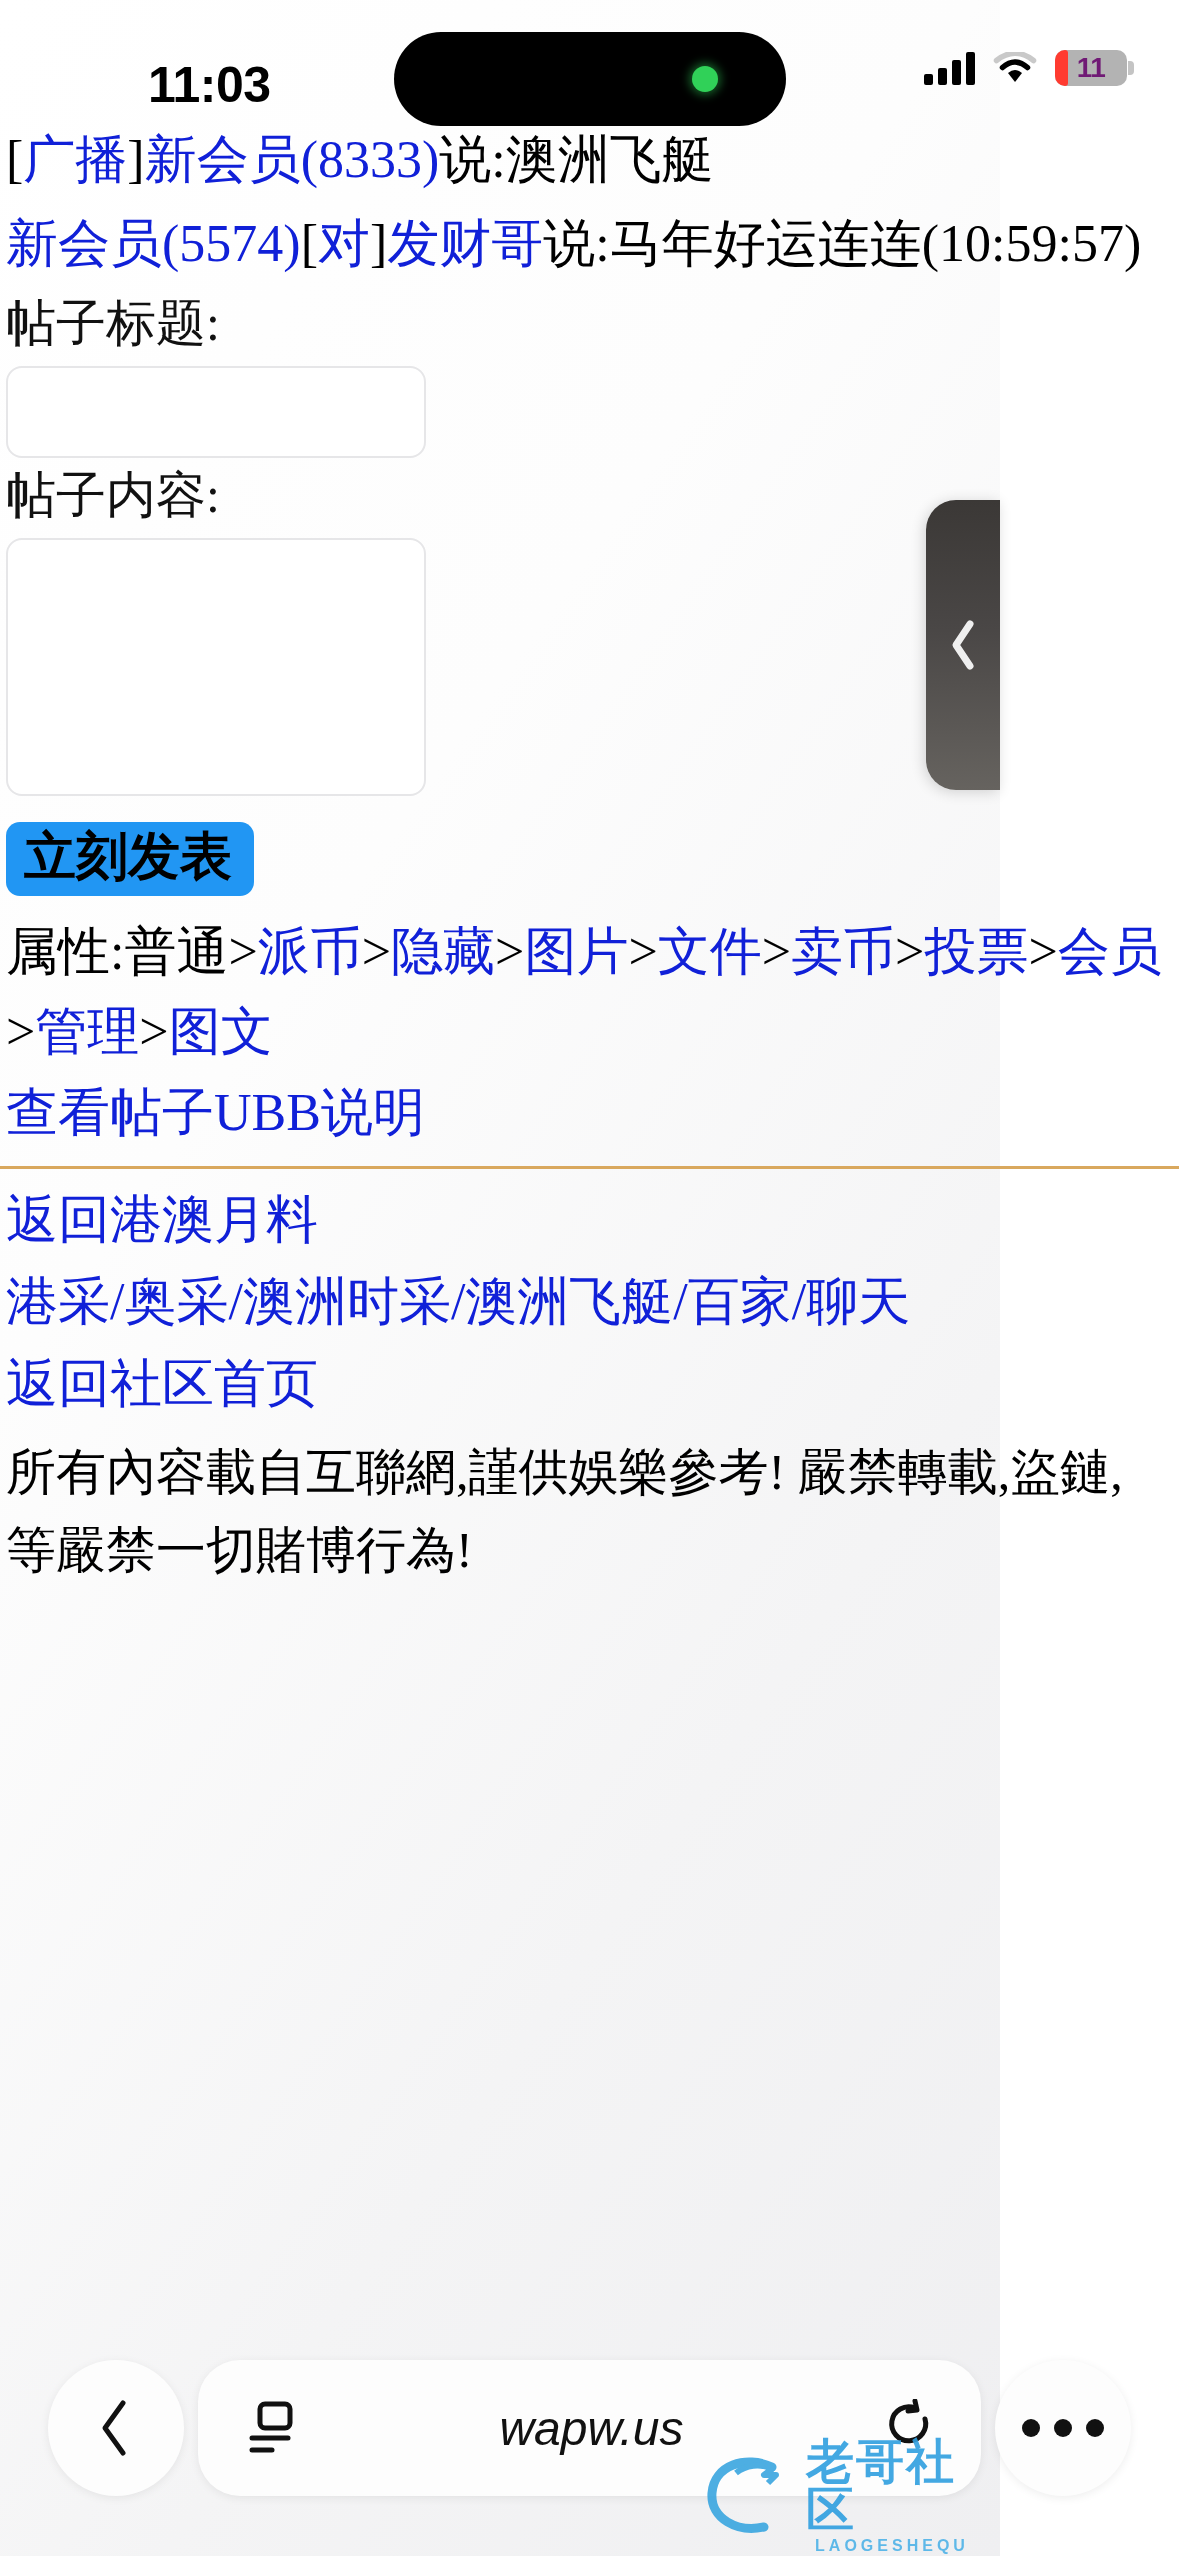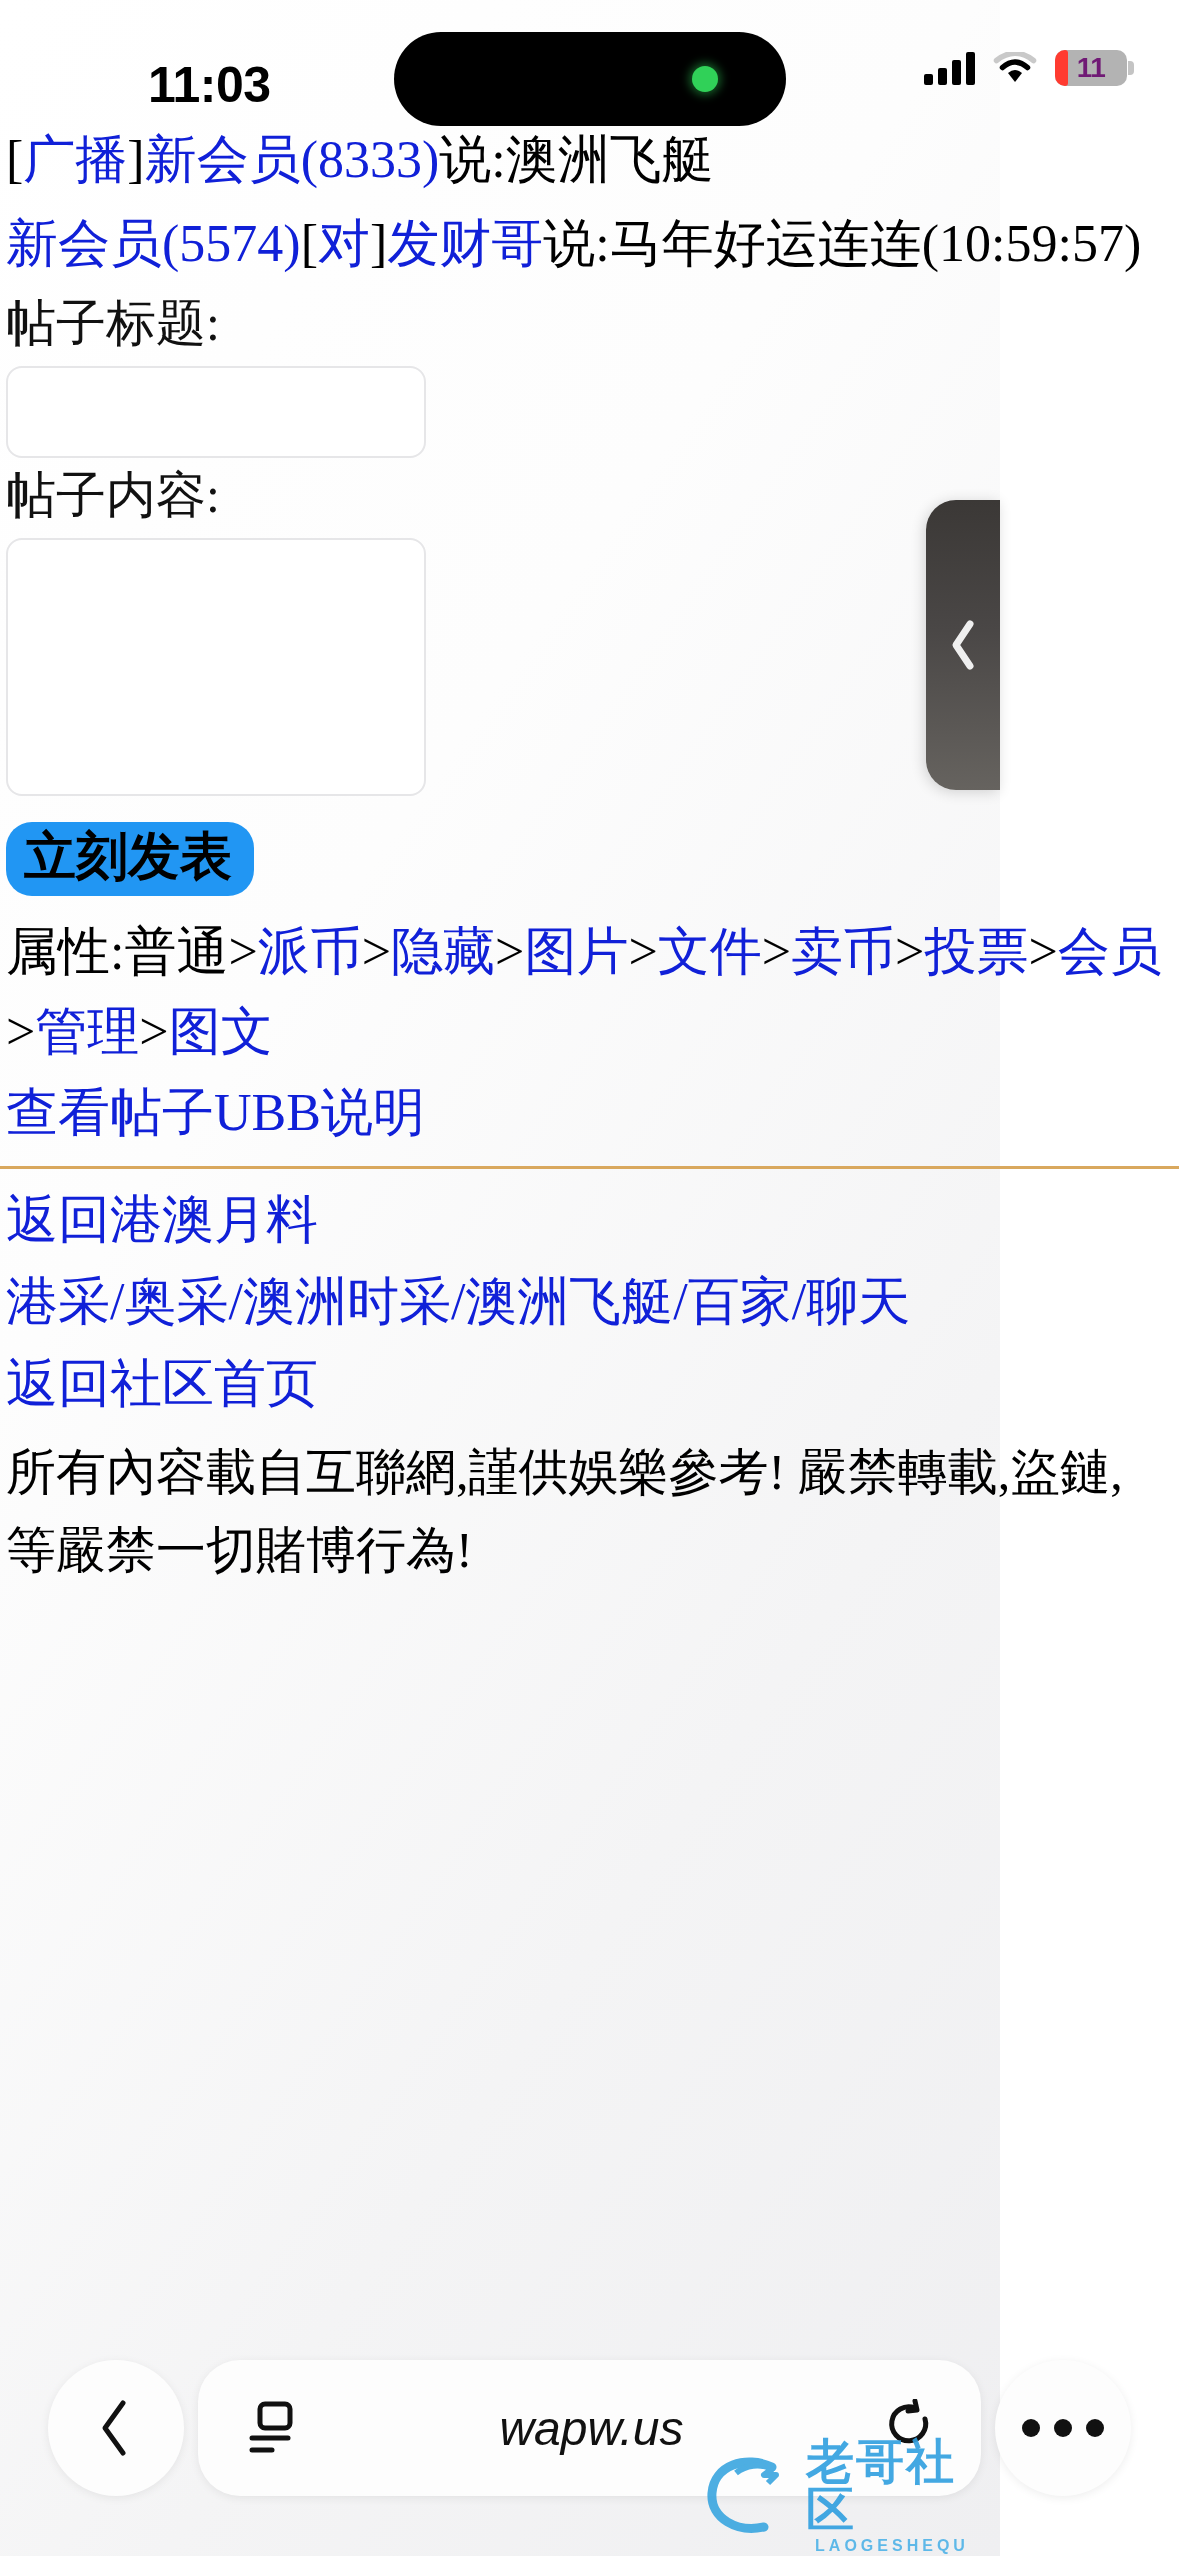--- a/index.html
+++ b/index.html
@@ -100,21 +100,21 @@
     display: block; margin: 6px 0 0 6px;
     width: 420px; height: 258px;
     border: 2px solid #e6e6e8; border-radius: 16px;
     background: #fff; outline: none; resize: none;
     font-size: 40px; padding: 12px 14px;
     font-family: "Liberation Serif", "DejaVu Serif", serif;
   }
   .submit-btn {
     display: inline-block; margin: 26px 0 0 6px;
     background: #2196f3; color: #000;
-    border: none; border-radius: 26px;
+    border: none; border-radius: 14px;
     font-size: 52px; font-weight: 700;
     font-family: "Liberation Serif", "DejaVu Serif", serif;
     padding: 4px 22px 8px 18px;
     line-height: 62px; cursor: pointer;
   }
   .attr-row {
     margin-top: 16px; padding-left: 6px; padding-right: 6px;
     font-family: "Liberation Serif", "DejaVu Serif", serif;
     font-size: 52px; line-height: 80px; color: #000;
   }

